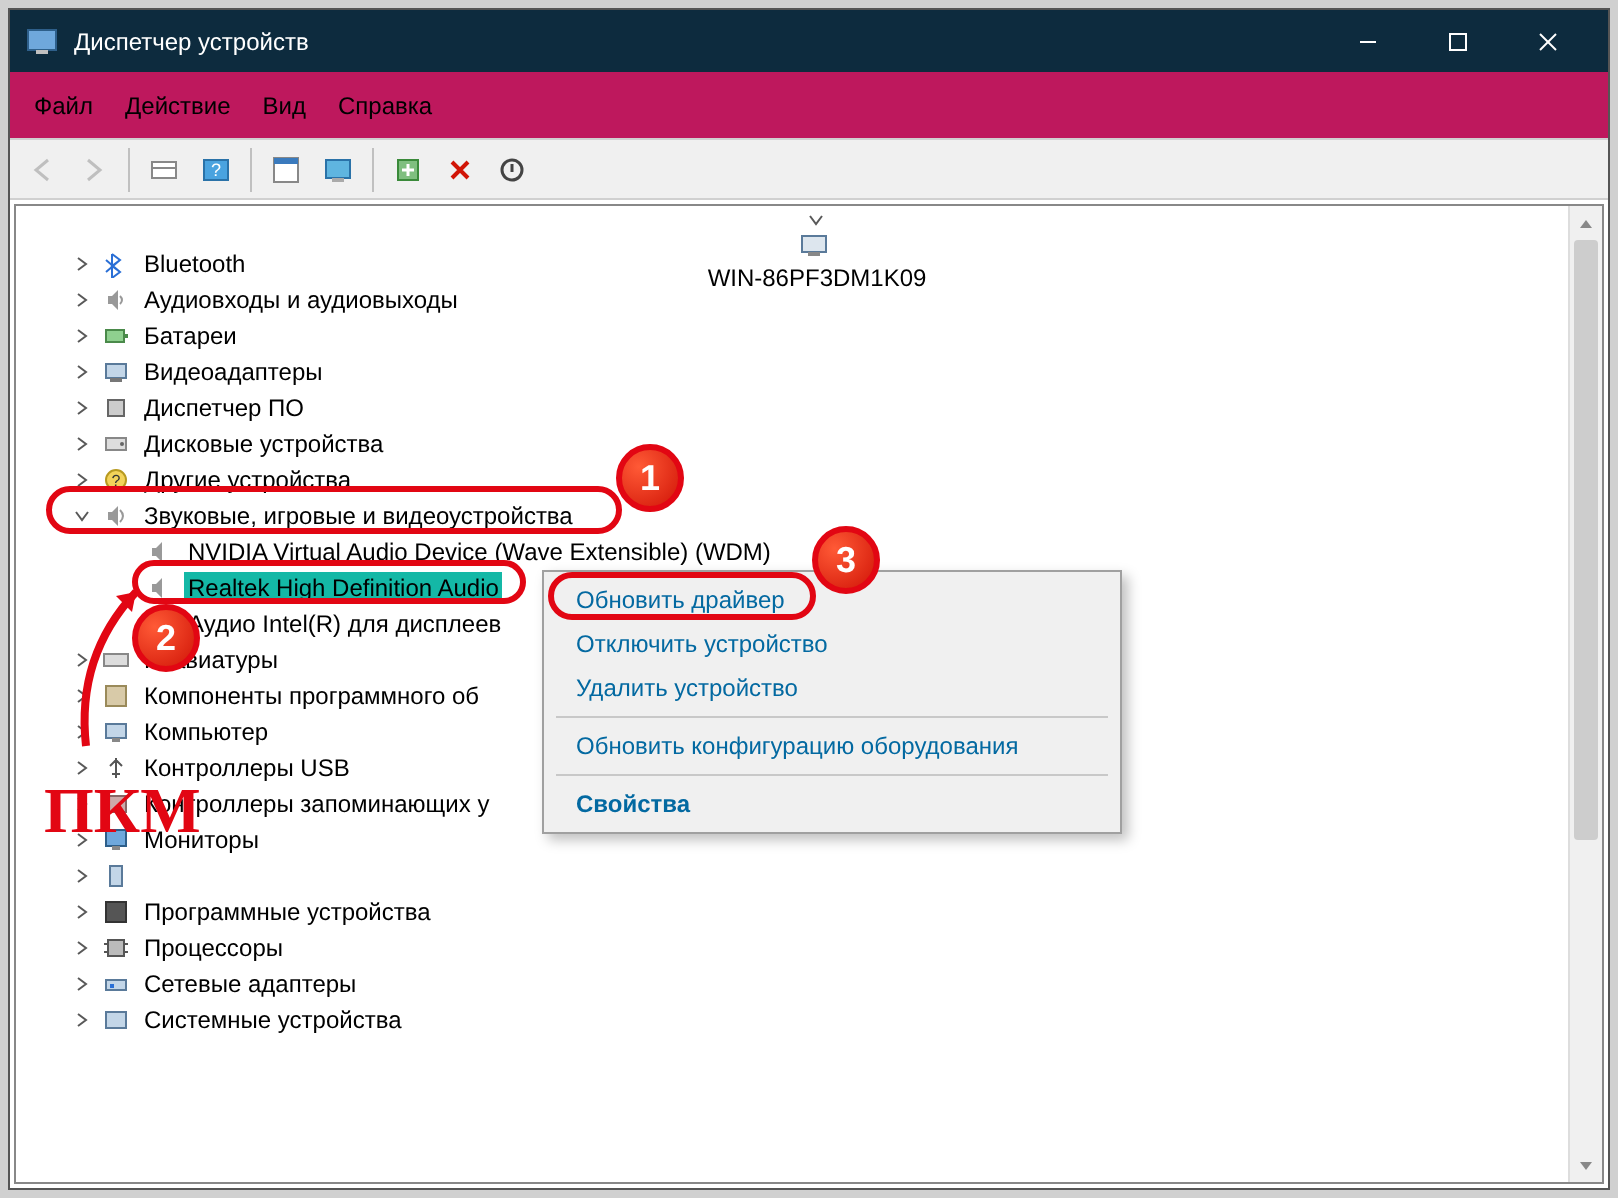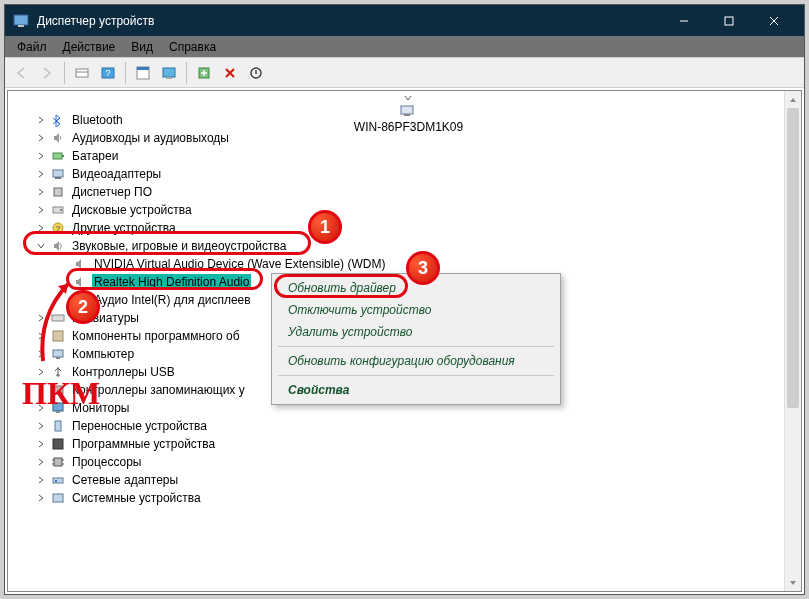--- a/index.html
+++ b/index.html
@@ -20,22 +20,22 @@
     align-items: center;
     color: #fff;
     padding: 0 8px;
   }
   .titlebar .app-icon { width: 16px; height: 16px; margin-right: 8px; display:flex;align-items:center;justify-content:center;}
   .titlebar .title { flex: 1; font-size: 12px; }
   .win-controls { display: flex; gap: 0; }
   .win-btn { width: 45px; height: 31px; display: flex; align-items: center; justify-content: center; color: #fff; }
   .win-btn svg { stroke:#fff; }
   .menubar {
-    height: 22px;
-    background: #737373;
+    height: 34px;
+    background: #be185d;
     display: flex;
     align-items: center;
     padding: 0 4px;
     border-bottom: 1px solid #d0d0d0;
   }
   .menubar .menu-item { padding: 2px 8px; color: #000; }
   .toolbar {
     height: 30px;
     background: #f0f0f0;
     display: flex;
@@ -129,23 +129,22 @@
     background:#f0f0f0;
     border:1px solid #a0a0a0;
     box-shadow: 3px 3px 6px rgba(0,0,0,.25);
     z-index:4;
     padding:3px 2px;
     font-size:12px;
     min-width:290px;
   }
   .ctx-item {
     padding: 4px 14px;
-    color:#14532d;
+    color:#0369a1;
     white-space:nowrap;
-    font-style:italic;
   }
   .ctx-sep { height:1px; background:#c8c8c8; margin:3px 4px;}
   .ctx-item.bold{font-weight:bold;}
   .scrollbar {
     position:absolute; right:0; top:0; bottom:0; width:17px; background:#f0f0f0; border-left:1px solid #ddd;
   }
   .scroll-btn{height:17px;display:flex;align-items:center;justify-content:center;}
   .scroll-thumb{position:absolute; left:2px; right:2px; top:17px; height:300px; background:#cdcdcd; border-radius:2px;}
 </style>
 </head>
@@ -503,21 +502,20 @@
         <span class="toggle">
             <svg width="10" height="10">
               <path d="M3 2 L7 5 L3 8" fill="none" stroke="#595959"></path>
             </svg>
           </span>
         <span class="node-icon">
             <svg width="14" height="14">
               <rect x="4" y="2" width="6" height="10" fill="#c3d6e8" stroke="#5a7a9a"></rect>
             </svg>
           </span>
-        <span class="node-label">Переносные устройства</span>
       </div>
 
       <div class="node indent1">
         <span class="toggle">
             <svg width="10" height="10">
               <path d="M3 2 L7 5 L3 8" fill="none" stroke="#595959"></path>
             </svg>
           </span>
         <span class="node-icon">
             <svg width="14" height="14">

